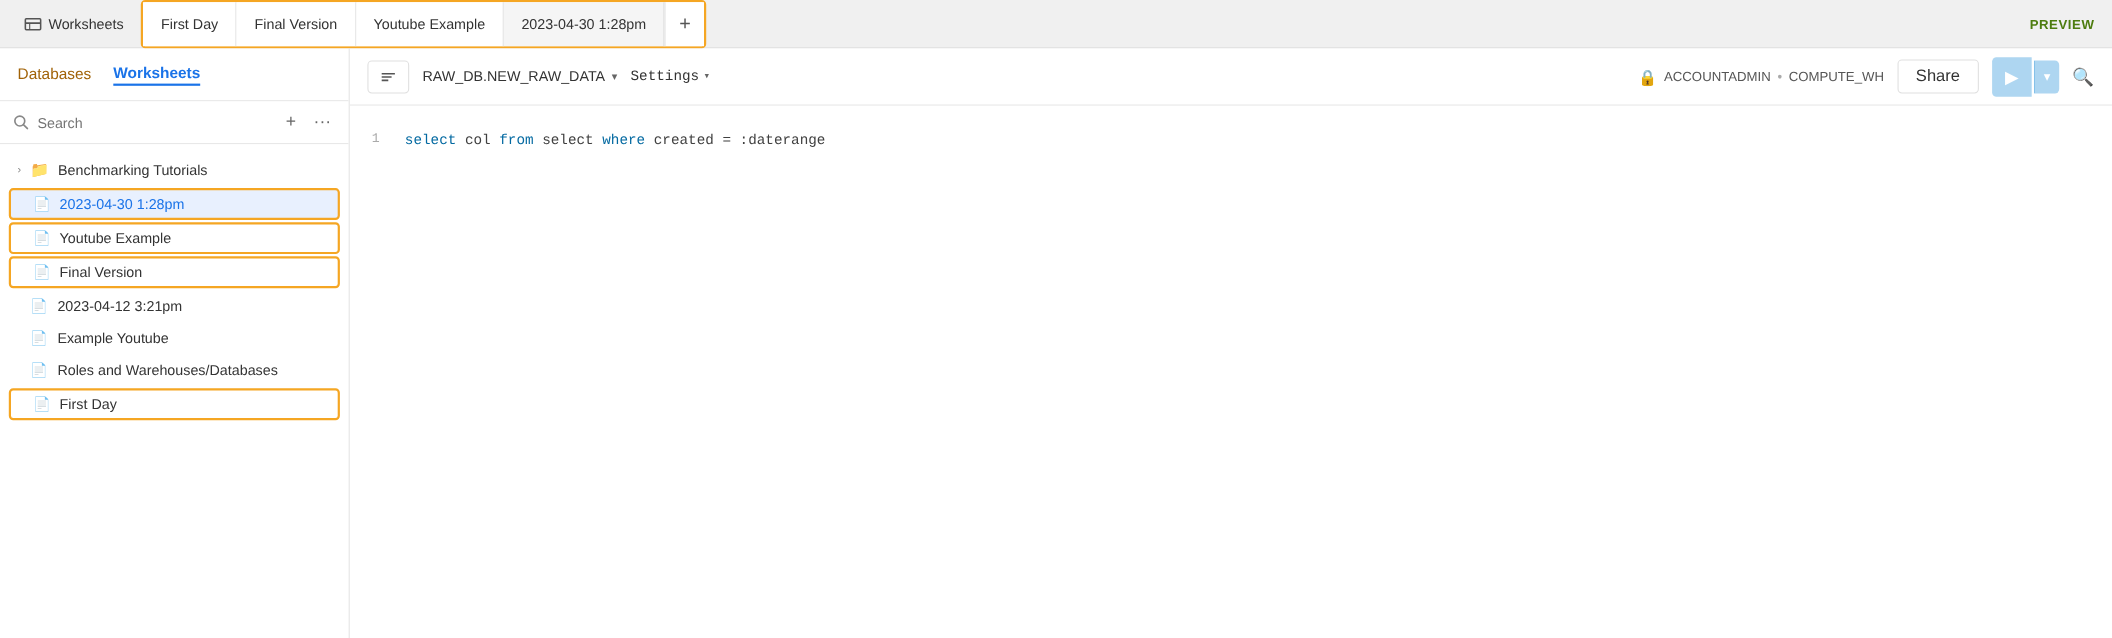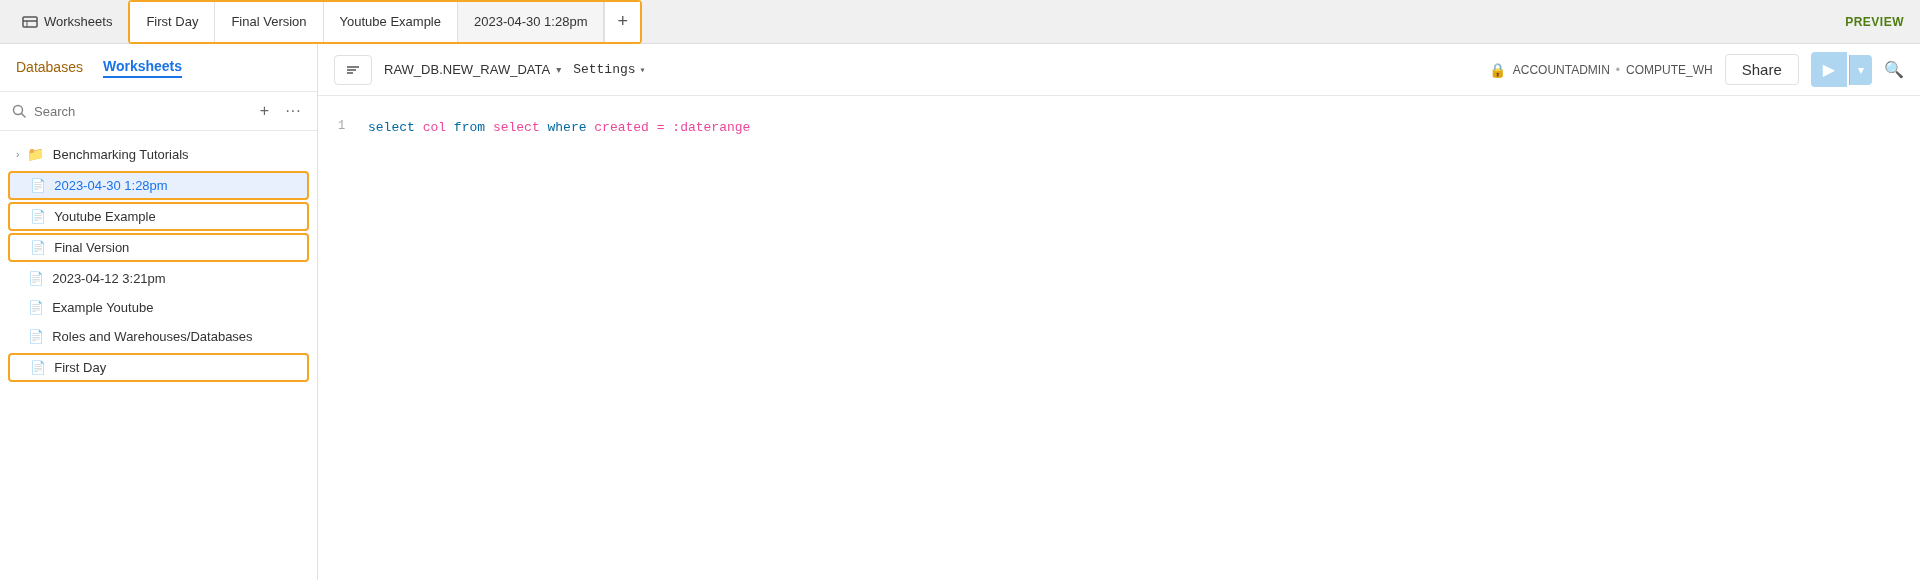--- a/index.html
+++ b/index.html
@@ -303,21 +303,21 @@
       top: 20px;
       color: #aaa;
       font-size: 12px;
       font-family: 'Courier New', monospace;
       line-height: 1.8;
     }
     .code-line {
       color: #333;
     }
     .code-keyword { color: #0369a1; }
-    .code-text { color: #ec4899; }
+    .code-text { color: #404040; }
 
   </style>
 </head>
 <body>
 
 <div class="tab-bar">
   <div class="tab-bar-left">
     <div class="worksheets-home">
       <svg viewBox="0 0 16 16" fill="none">
         <rect x="1" y="3" width="14" height="10" rx="1" stroke="#555" stroke-width="1.5" fill="none"></rect>

